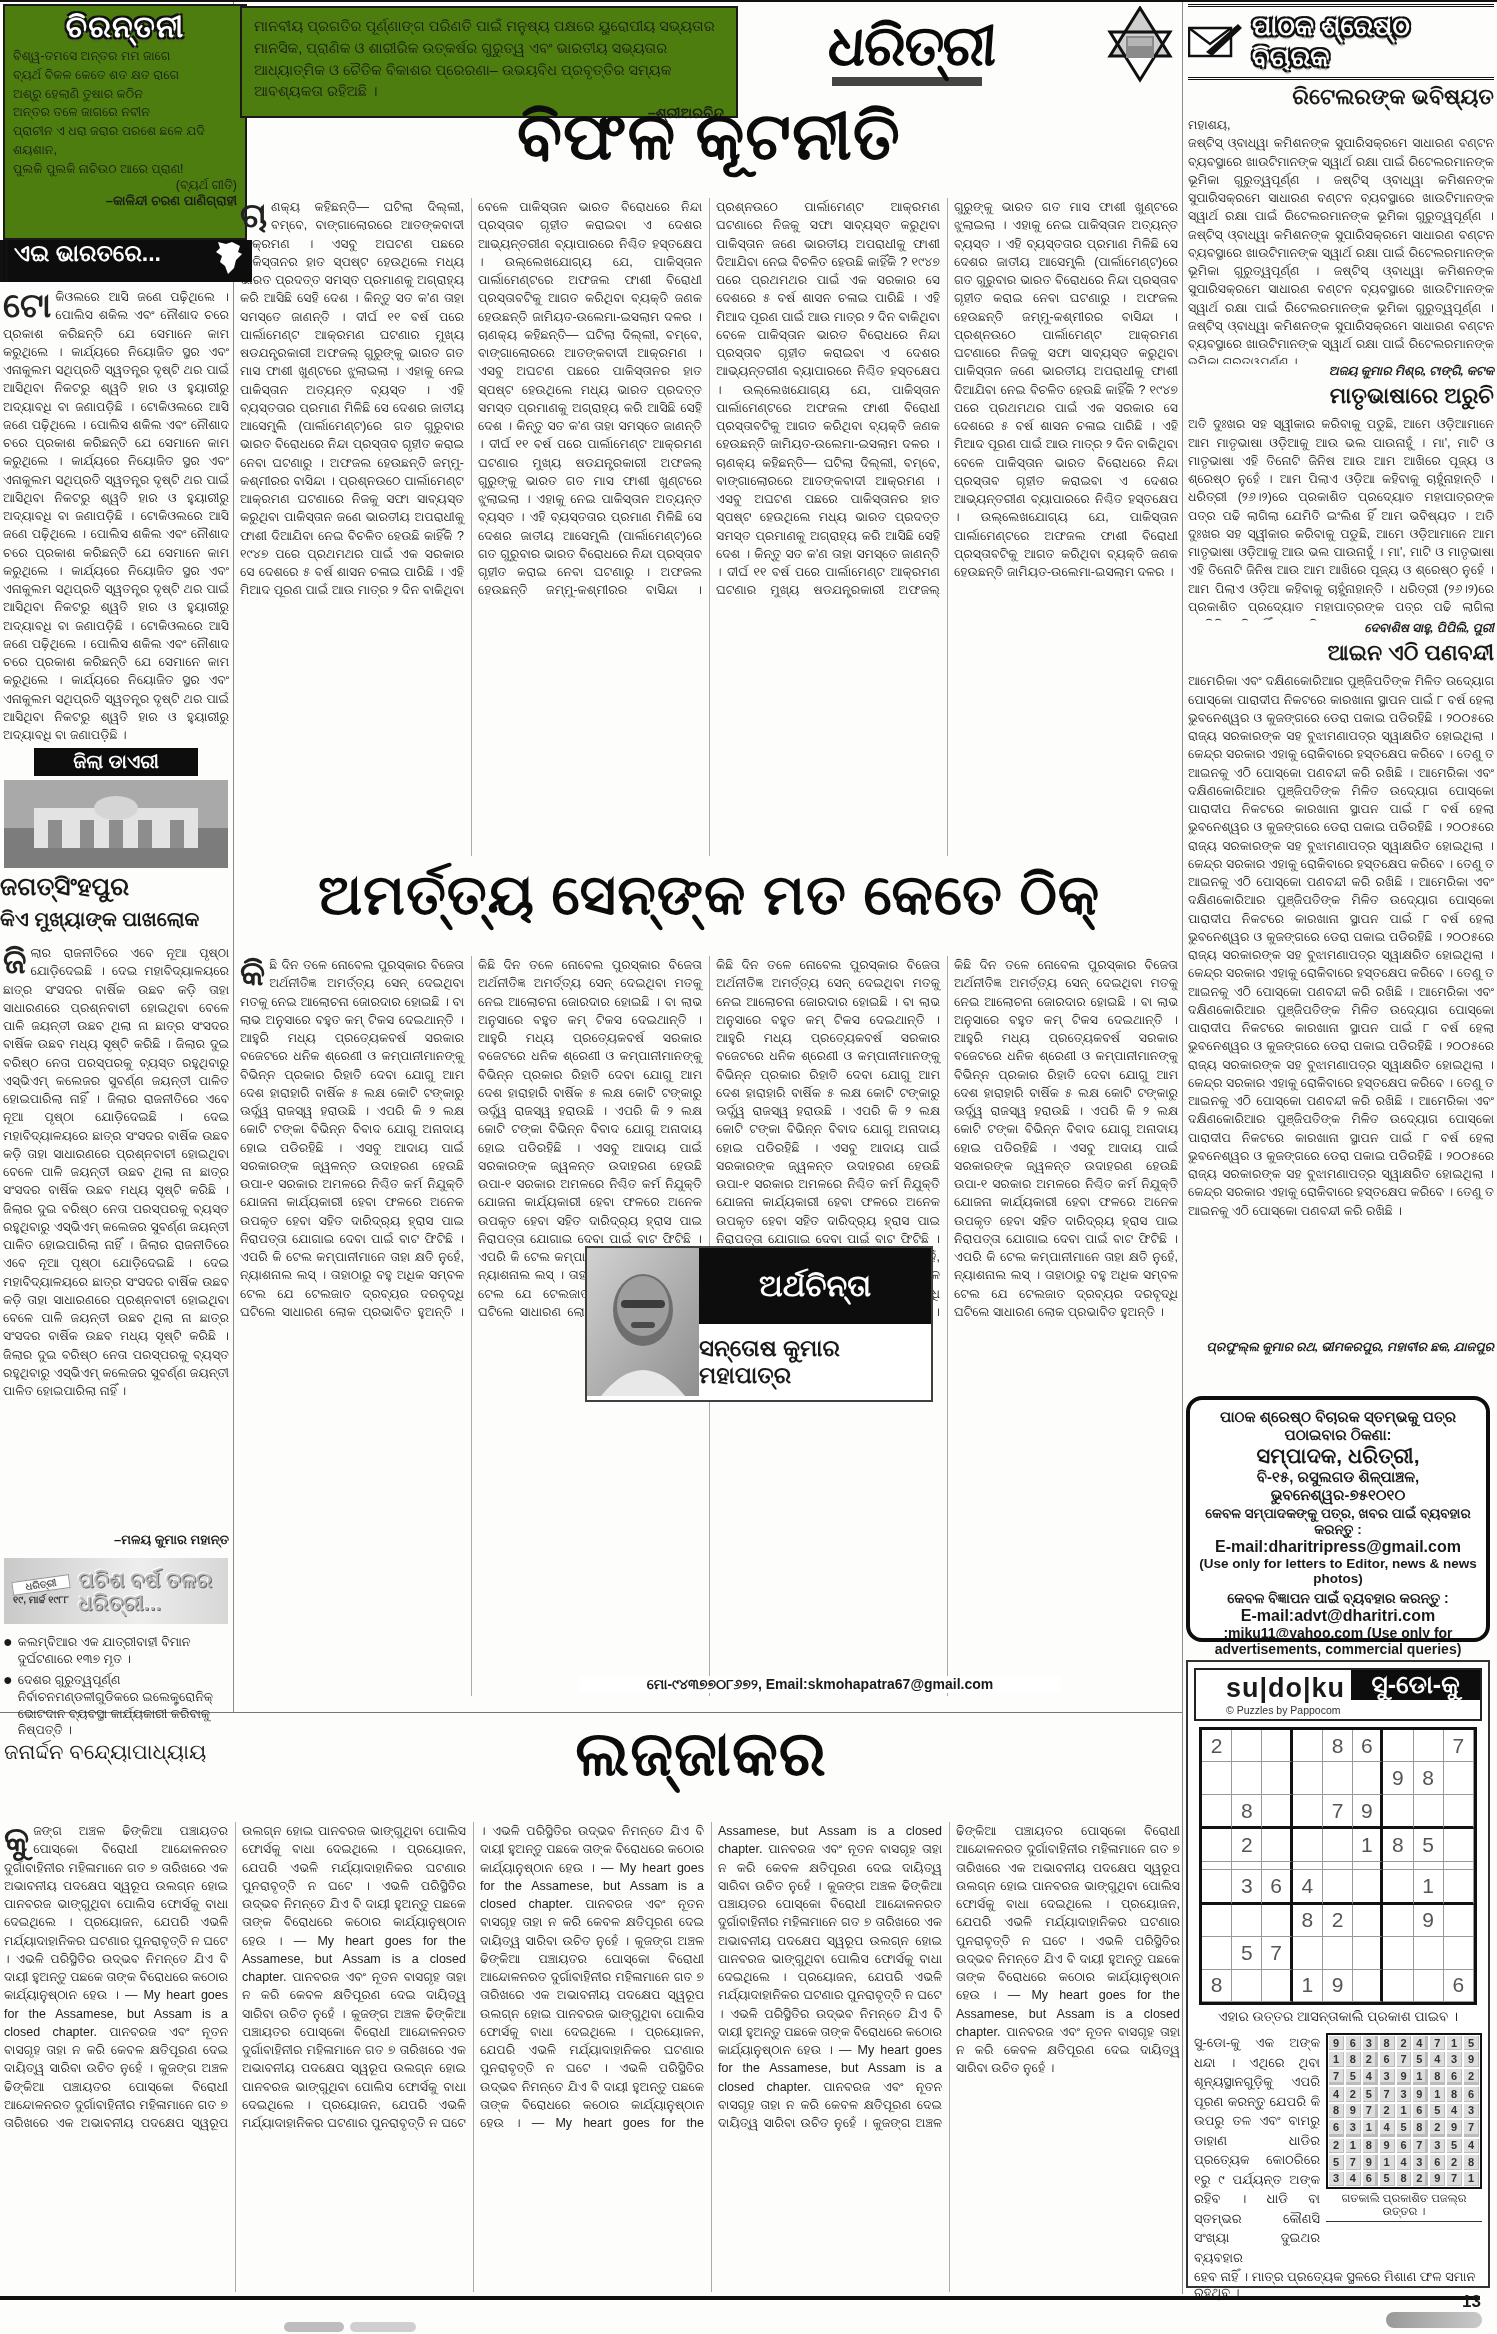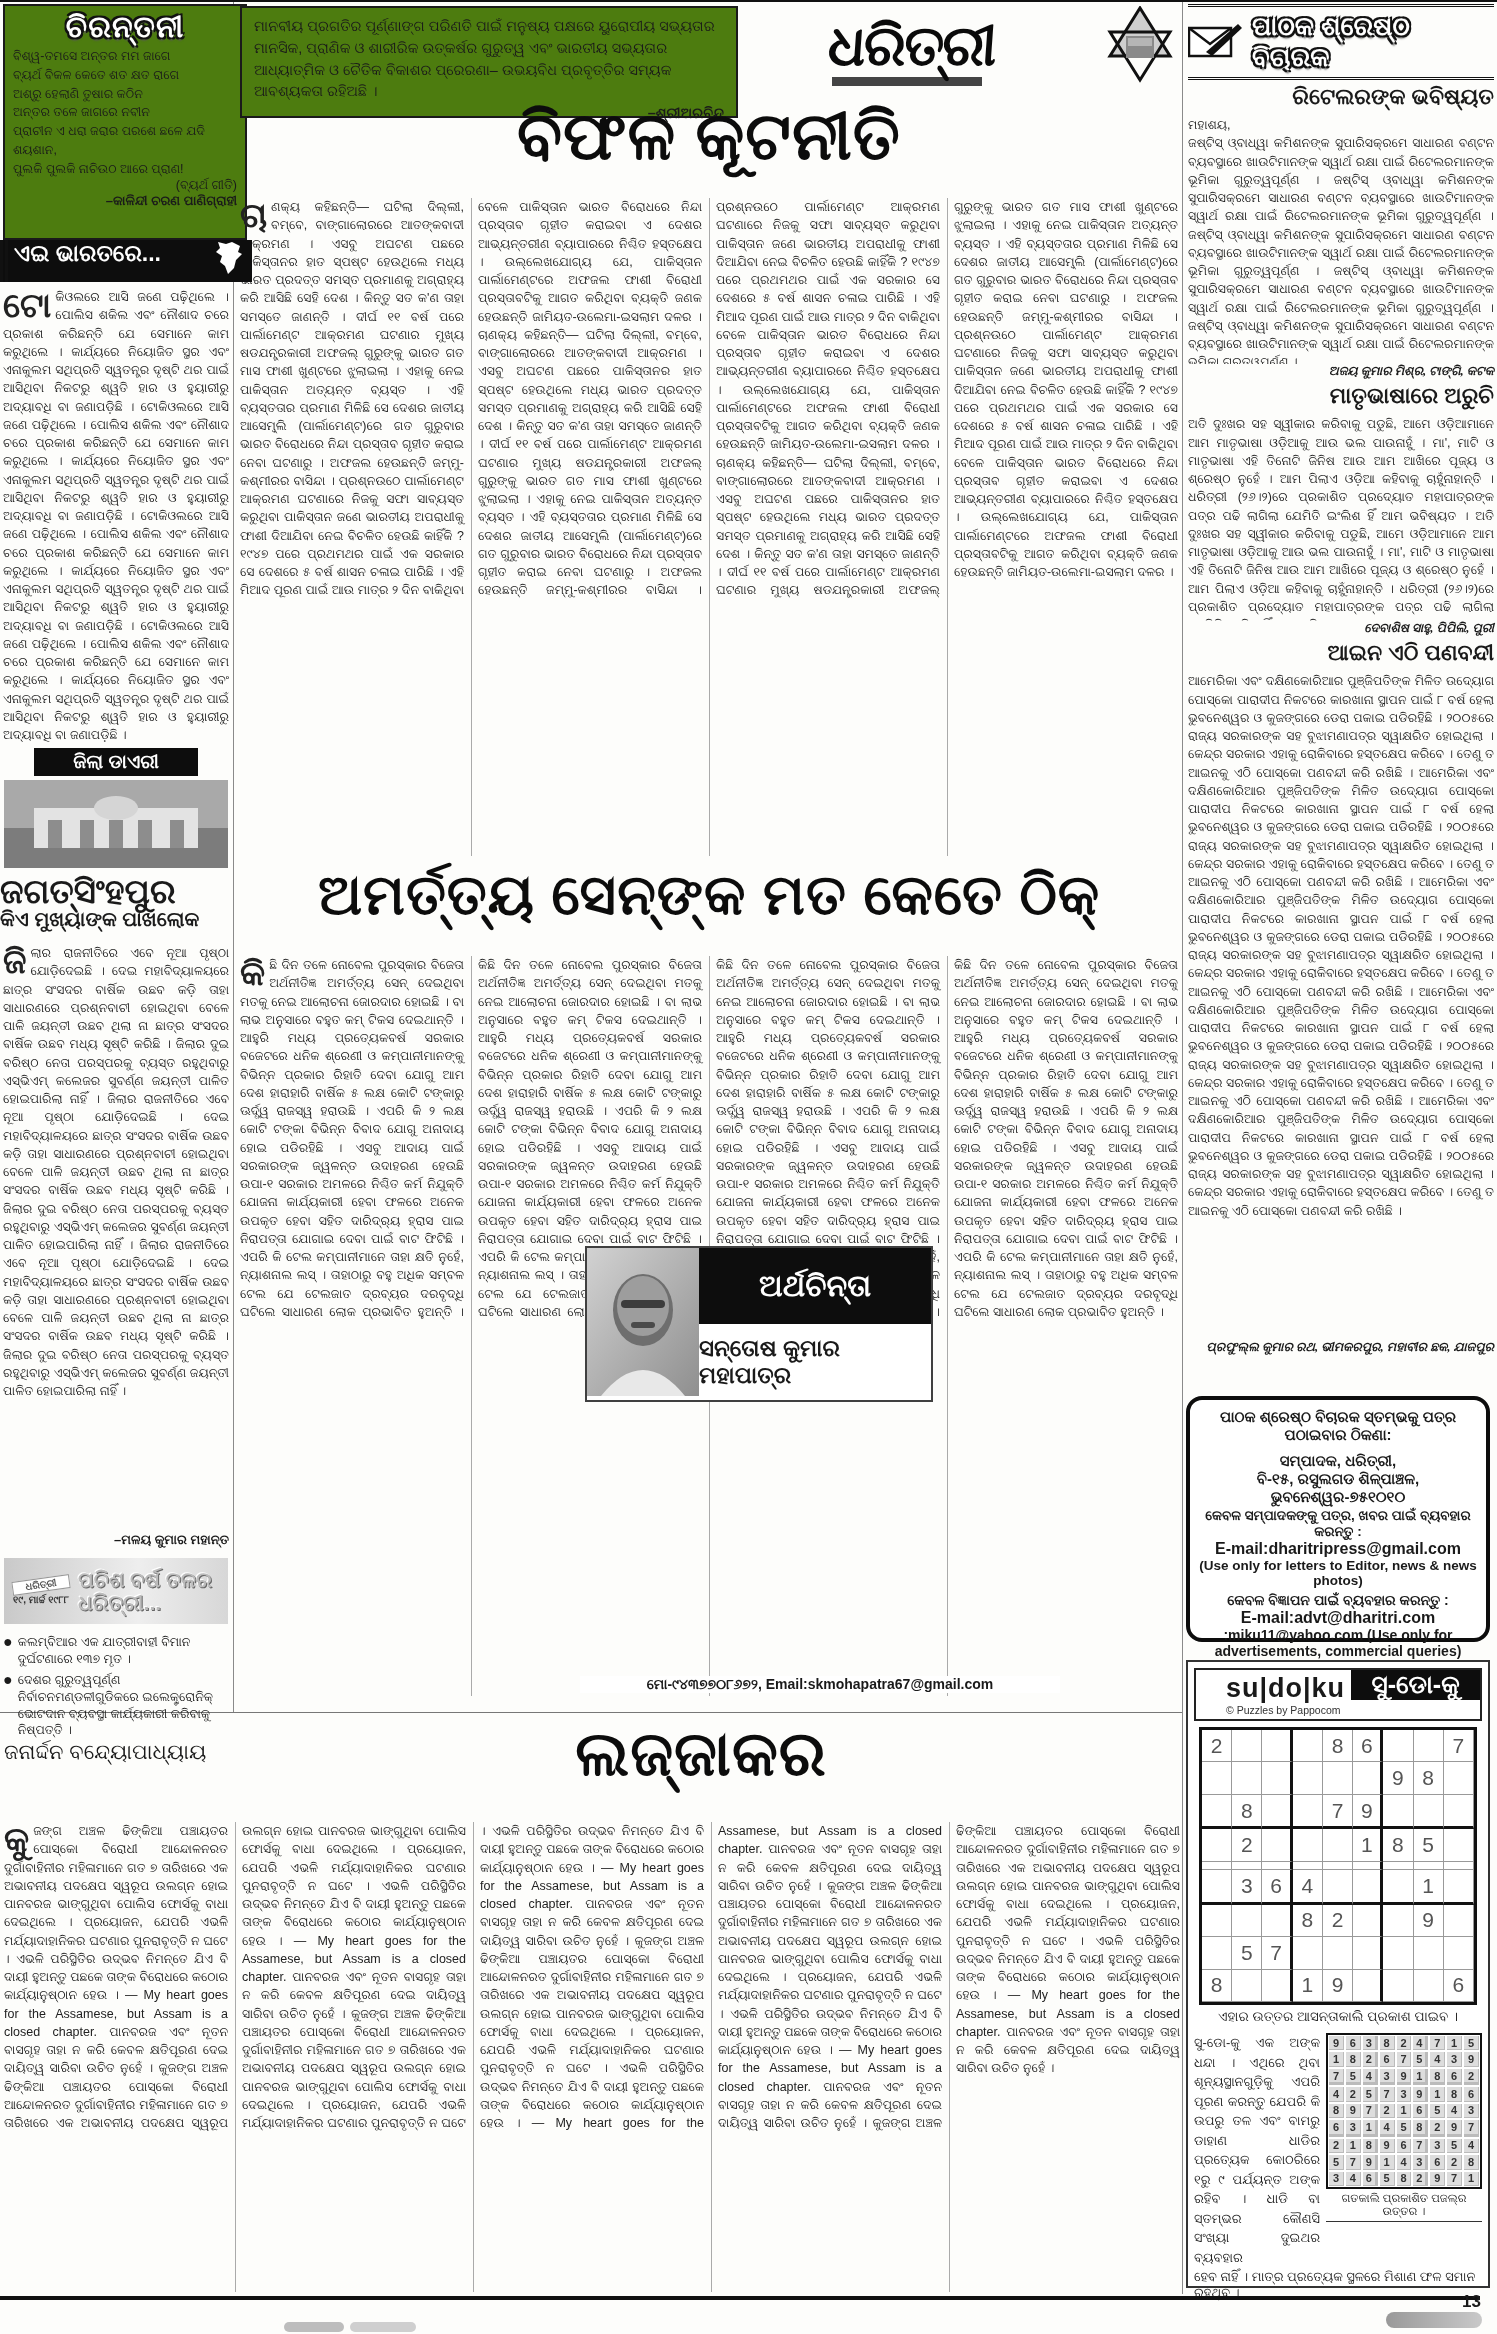--- a/index.html
+++ b/index.html
@@ -123,21 +123,21 @@
       <rect x="0" y="48" width="224" height="40" fill="#7c7c7c"></rect>
       <rect x="30" y="28" width="164" height="40" fill="#e3e3e3"></rect>
       <ellipse cx="112" cy="28" rx="22" ry="12" fill="#d5d5d5"></ellipse>
       <rect x="44" y="40" width="14" height="28" fill="#8d8d8d"></rect>
       <rect x="76" y="40" width="14" height="28" fill="#8d8d8d"></rect>
       <rect x="105" y="40" width="14" height="28" fill="#8d8d8d"></rect>
       <rect x="134" y="40" width="14" height="28" fill="#8d8d8d"></rect>
       <rect x="166" y="40" width="14" height="28" fill="#8d8d8d"></rect>
     </svg>
   </div>
-  <div class="abs" style="left:0;top:872px;width:232px;text-align:left;font-size:34px;font-weight:bold;">ଜଗତ୍‌ସିଂହପୁର</div>
+  <div class="abs" style="left:0;top:872px;width:232px;text-align:left;font-size:25px;font-weight:bold;">ଜଗତ୍‌ସିଂହପୁର</div>
   <div class="abs" style="left:0;top:908px;width:232px;font-size:20px;font-weight:bold;">କିଏ ମୁଖ୍ୟାଙ୍କ ପାଖଲୋକ</div>
   <div class="abs body-txt just dropcap" style="left:3px;top:944px;width:226px;height:586px;">ଜିଲାର ରାଜନୀତିରେ ଏବେ ନୂଆ ପୃଷ୍ଠା ଯୋଡ଼ିଦେଇଛି । ଦେଇ ମହାବିଦ୍ୟାଳୟରେ ଛାତ୍ର ସଂସଦର ବାର୍ଷିକ ଉଛବ କଡ଼ି ତାହା ସାଧାରଣରେ ପ୍ରଶ୍ନବାଚୀ ହୋଇଥିବା ବେଳେ ପାଳି ଜୟନ୍ତୀ ଉଛବ ଥିଲା ନା ଛାତ୍ର ସଂସଦର ବାର୍ଷିକ ଉଛବ ମଧ୍ୟ ସୃଷ୍ଟି କରିଛି । ଜିଲାର ଦୁଇ ବରିଷ୍ଠ ନେତା ପରସ୍ପରକୁ ବ୍ୟସ୍ତ ରହୁଥିବାରୁ ଏସ୍‌ଭିଏମ୍ କଲେଜର ସୁବର୍ଣ୍ଣ ଜୟନ୍ତୀ ପାଳିତ ହୋଇପାରିଲା ନାହିଁ । ଜିଲାର ରାଜନୀତିରେ ଏବେ ନୂଆ ପୃଷ୍ଠା ଯୋଡ଼ିଦେଇଛି । ଦେଇ ମହାବିଦ୍ୟାଳୟରେ ଛାତ୍ର ସଂସଦର ବାର୍ଷିକ ଉଛବ କଡ଼ି ତାହା ସାଧାରଣରେ ପ୍ରଶ୍ନବାଚୀ ହୋଇଥିବା ବେଳେ ପାଳି ଜୟନ୍ତୀ ଉଛବ ଥିଲା ନା ଛାତ୍ର ସଂସଦର ବାର୍ଷିକ ଉଛବ ମଧ୍ୟ ସୃଷ୍ଟି କରିଛି । ଜିଲାର ଦୁଇ ବରିଷ୍ଠ ନେତା ପରସ୍ପରକୁ ବ୍ୟସ୍ତ ରହୁଥିବାରୁ ଏସ୍‌ଭିଏମ୍ କଲେଜର ସୁବର୍ଣ୍ଣ ଜୟନ୍ତୀ ପାଳିତ ହୋଇପାରିଲା ନାହିଁ । ଜିଲାର ରାଜନୀତିରେ ଏବେ ନୂଆ ପୃଷ୍ଠା ଯୋଡ଼ିଦେଇଛି । ଦେଇ ମହାବିଦ୍ୟାଳୟରେ ଛାତ୍ର ସଂସଦର ବାର୍ଷିକ ଉଛବ କଡ଼ି ତାହା ସାଧାରଣରେ ପ୍ରଶ୍ନବାଚୀ ହୋଇଥିବା ବେଳେ ପାଳି ଜୟନ୍ତୀ ଉଛବ ଥିଲା ନା ଛାତ୍ର ସଂସଦର ବାର୍ଷିକ ଉଛବ ମଧ୍ୟ ସୃଷ୍ଟି କରିଛି । ଜିଲାର ଦୁଇ ବରିଷ୍ଠ ନେତା ପରସ୍ପରକୁ ବ୍ୟସ୍ତ ରହୁଥିବାରୁ ଏସ୍‌ଭିଏମ୍ କଲେଜର ସୁବର୍ଣ୍ଣ ଜୟନ୍ତୀ ପାଳିତ ହୋଇପାରିଲା ନାହିଁ ।</div>
   <div class="abs byline" style="left:3px;top:1532px;width:226px;">–ମଳୟ କୁମାର ମହାନ୍ତ</div>
 
   <div class="abs" style="left:4px;top:1558px;width:224px;height:66px;background:linear-gradient(90deg,#c9c9c9,#eee 60%,#d7d7d7);display:flex;align-items:center;">
     <div style="width:74px;text-align:center;">
       <div style="background:#fff;border:1px solid #999;transform:rotate(-8deg);margin:2px 8px;font-size:10px;font-weight:bold;color:#555;">ଧରିତ୍ରୀ</div>
       <div style="font-size:10px;font-weight:bold;color:#333;">୧୯, ମାର୍ଚ୍ଚ ୧୯୮୮</div>
     </div>
     <div class="outline-txt" style="flex:1;font-size:21px;font-weight:bold;line-height:1.1;color:#bbb;text-shadow:1px 1px 0 #666,-1px -1px 0 #fff;">ପଚିଶ ବର୍ଷ ତଳର ଧରିତ୍ରୀ...</div>
@@ -178,21 +178,21 @@
     <div class="body-txt just" style="height:206px;">ଅତି ଦୁଃଖର ସହ ସ୍ୱୀକାର କରିବାକୁ ପଡୁଛି, ଆମେ ଓଡ଼ିଆମାନେ ଆମ ମାତୃଭାଷା ଓଡ଼ିଆକୁ ଆଉ ଭଲ ପାଉନାହୁଁ । ମା', ମାଟି ଓ ମାତୃଭାଷା ଏହି ତିନୋଟି ଜିନିଷ ଆଉ ଆମ ଆଖିରେ ପୂଜ୍ୟ ଓ ଶ୍ରେଷ୍ଠ ନୁହେଁ । ଆମ ପିଲାଏ ଓଡ଼ିଆ କହିବାକୁ ଚାହୁଁନାହାନ୍ତି । ଧରିତ୍ରୀ (୨୬।୨)ରେ ପ୍ରକାଶିତ ପ୍ରଦ୍ୟୋତ ମହାପାତ୍ରଙ୍କ ପତ୍ର ପଢି ଲାଗିଲା ଯେମିତି ଇଂଲିଶ ହିଁ ଆମ ଭବିଷ୍ୟତ । ଅତି ଦୁଃଖର ସହ ସ୍ୱୀକାର କରିବାକୁ ପଡୁଛି, ଆମେ ଓଡ଼ିଆମାନେ ଆମ ମାତୃଭାଷା ଓଡ଼ିଆକୁ ଆଉ ଭଲ ପାଉନାହୁଁ । ମା', ମାଟି ଓ ମାତୃଭାଷା ଏହି ତିନୋଟି ଜିନିଷ ଆଉ ଆମ ଆଖିରେ ପୂଜ୍ୟ ଓ ଶ୍ରେଷ୍ଠ ନୁହେଁ । ଆମ ପିଲାଏ ଓଡ଼ିଆ କହିବାକୁ ଚାହୁଁନାହାନ୍ତି । ଧରିତ୍ରୀ (୨୬।୨)ରେ ପ୍ରକାଶିତ ପ୍ରଦ୍ୟୋତ ମହାପାତ୍ରଙ୍କ ପତ୍ର ପଢି ଲାଗିଲା ଯେମିତି ଇଂଲିଶ ହିଁ ଆମ ଭବିଷ୍ୟତ ।</div>
     <div class="it-byline">ଦେବାଶିଷ ସାହୁ, ପିପିଲି, ପୁରୀ</div>
 
     <div class="letter-title">ଆଇନ ଏଠି ପଣବନ୍ଦୀ</div>
     <div class="body-txt just" style="height:668px;">ଆମେରିକା ଏବଂ ଦକ୍ଷିଣକୋରିଆର ପୁଞ୍ଜିପତିଙ୍କ ମିଳିତ ଉଦ୍ୟୋଗ ପୋସ୍କୋ ପାରାଦୀପ ନିକଟରେ କାରଖାନା ସ୍ଥାପନ ପାଇଁ ୮ ବର୍ଷ ହେଲା ଭୁବନେଶ୍ୱର ଓ କୁଜଙ୍ଗରେ ଡେରା ପକାଇ ପଡିରହିଛି । ୨୦୦୫ରେ ରାଜ୍ୟ ସରକାରଙ୍କ ସହ ବୁଝାମଣାପତ୍ର ସ୍ୱାକ୍ଷରିତ ହୋଇଥିଲା । କେନ୍ଦ୍ର ସରକାର ଏହାକୁ ରୋକିବାରେ ହସ୍ତକ୍ଷେପ କରିବେ । ତେଣୁ ତ ଆଇନକୁ ଏଠି ପୋସ୍କୋ ପଣବନ୍ଦୀ କରି ରଖିଛି । ଆମେରିକା ଏବଂ ଦକ୍ଷିଣକୋରିଆର ପୁଞ୍ଜିପତିଙ୍କ ମିଳିତ ଉଦ୍ୟୋଗ ପୋସ୍କୋ ପାରାଦୀପ ନିକଟରେ କାରଖାନା ସ୍ଥାପନ ପାଇଁ ୮ ବର୍ଷ ହେଲା ଭୁବନେଶ୍ୱର ଓ କୁଜଙ୍ଗରେ ଡେରା ପକାଇ ପଡିରହିଛି । ୨୦୦୫ରେ ରାଜ୍ୟ ସରକାରଙ୍କ ସହ ବୁଝାମଣାପତ୍ର ସ୍ୱାକ୍ଷରିତ ହୋଇଥିଲା । କେନ୍ଦ୍ର ସରକାର ଏହାକୁ ରୋକିବାରେ ହସ୍ତକ୍ଷେପ କରିବେ । ତେଣୁ ତ ଆଇନକୁ ଏଠି ପୋସ୍କୋ ପଣବନ୍ଦୀ କରି ରଖିଛି । ଆମେରିକା ଏବଂ ଦକ୍ଷିଣକୋରିଆର ପୁଞ୍ଜିପତିଙ୍କ ମିଳିତ ଉଦ୍ୟୋଗ ପୋସ୍କୋ ପାରାଦୀପ ନିକଟରେ କାରଖାନା ସ୍ଥାପନ ପାଇଁ ୮ ବର୍ଷ ହେଲା ଭୁବନେଶ୍ୱର ଓ କୁଜଙ୍ଗରେ ଡେରା ପକାଇ ପଡିରହିଛି । ୨୦୦୫ରେ ରାଜ୍ୟ ସରକାରଙ୍କ ସହ ବୁଝାମଣାପତ୍ର ସ୍ୱାକ୍ଷରିତ ହୋଇଥିଲା । କେନ୍ଦ୍ର ସରକାର ଏହାକୁ ରୋକିବାରେ ହସ୍ତକ୍ଷେପ କରିବେ । ତେଣୁ ତ ଆଇନକୁ ଏଠି ପୋସ୍କୋ ପଣବନ୍ଦୀ କରି ରଖିଛି । ଆମେରିକା ଏବଂ ଦକ୍ଷିଣକୋରିଆର ପୁଞ୍ଜିପତିଙ୍କ ମିଳିତ ଉଦ୍ୟୋଗ ପୋସ୍କୋ ପାରାଦୀପ ନିକଟରେ କାରଖାନା ସ୍ଥାପନ ପାଇଁ ୮ ବର୍ଷ ହେଲା ଭୁବନେଶ୍ୱର ଓ କୁଜଙ୍ଗରେ ଡେରା ପକାଇ ପଡିରହିଛି । ୨୦୦୫ରେ ରାଜ୍ୟ ସରକାରଙ୍କ ସହ ବୁଝାମଣାପତ୍ର ସ୍ୱାକ୍ଷରିତ ହୋଇଥିଲା । କେନ୍ଦ୍ର ସରକାର ଏହାକୁ ରୋକିବାରେ ହସ୍ତକ୍ଷେପ କରିବେ । ତେଣୁ ତ ଆଇନକୁ ଏଠି ପୋସ୍କୋ ପଣବନ୍ଦୀ କରି ରଖିଛି । ଆମେରିକା ଏବଂ ଦକ୍ଷିଣକୋରିଆର ପୁଞ୍ଜିପତିଙ୍କ ମିଳିତ ଉଦ୍ୟୋଗ ପୋସ୍କୋ ପାରାଦୀପ ନିକଟରେ କାରଖାନା ସ୍ଥାପନ ପାଇଁ ୮ ବର୍ଷ ହେଲା ଭୁବନେଶ୍ୱର ଓ କୁଜଙ୍ଗରେ ଡେରା ପକାଇ ପଡିରହିଛି । ୨୦୦୫ରେ ରାଜ୍ୟ ସରକାରଙ୍କ ସହ ବୁଝାମଣାପତ୍ର ସ୍ୱାକ୍ଷରିତ ହୋଇଥିଲା । କେନ୍ଦ୍ର ସରକାର ଏହାକୁ ରୋକିବାରେ ହସ୍ତକ୍ଷେପ କରିବେ । ତେଣୁ ତ ଆଇନକୁ ଏଠି ପୋସ୍କୋ ପଣବନ୍ଦୀ କରି ରଖିଛି ।</div>
     <div class="it-byline">ପ୍ରଫୁଲ୍ଲ କୁମାର ରଥ, ଭୀମକରପୁର, ମହାବୀର ଛକ, ଯାଜପୁର</div>
   </div>
 
   <div class="abs" style="left:1186px;top:1396px;width:304px;height:246px;border:4px solid #0d0d0d;border-radius:16px;background:#fff;padding:8px 6px;text-align:center;font-weight:bold;box-sizing:border-box;">
     <div style="font-size:15px;">ପାଠକ ଶ୍ରେଷ୍ଠ ବିଚାରକ ସ୍ତମ୍ଭକୁ ପତ୍ର ପଠାଇବାର ଠିକଣା:</div>
-    <div style="font-size:15px;margin-top:8px;">ସମ୍ପାଦକ, ଧରିତ୍ରୀ,</div>
+    <div style="font-size:21px;">ସମ୍ପାଦକ, ଧରିତ୍ରୀ,</div>
     <div style="font-size:15px;">ବି-୧୫, ରସୁଲଗଡ ଶିଳ୍ପାଞ୍ଚଳ, ଭୁବନେଶ୍ୱର-୭୫୧୦୧୦</div>
     <div style="font-size:13.5px;margin-top:2px;">କେବଳ ସମ୍ପାଦକଙ୍କୁ ପତ୍ର, ଖବର ପାଇଁ ବ୍ୟବହାର କରନ୍ତୁ :</div>
     <div style="font-size:16px;">E-mail:dharitripress@gmail.com</div>
     <div style="font-size:13.5px;">(Use only for letters to Editor, news &amp; news photos)</div>
     <div style="font-size:14px;margin-top:4px;">କେବଳ ବିଜ୍ଞାପନ ପାଇଁ ବ୍ୟବହାର କରନ୍ତୁ :</div>
     <div style="font-size:16px;">E-mail:advt@dharitri.com</div>
     <div style="font-size:14px;">:miku11@yahoo.com (Use only for advertisements, commercial queries)</div>
   </div>
 
   <div class="abs" style="left:1186px;top:1660px;width:304px;height:628px;border:2px solid #333;background:#fff;box-sizing:border-box;padding:6px;">

